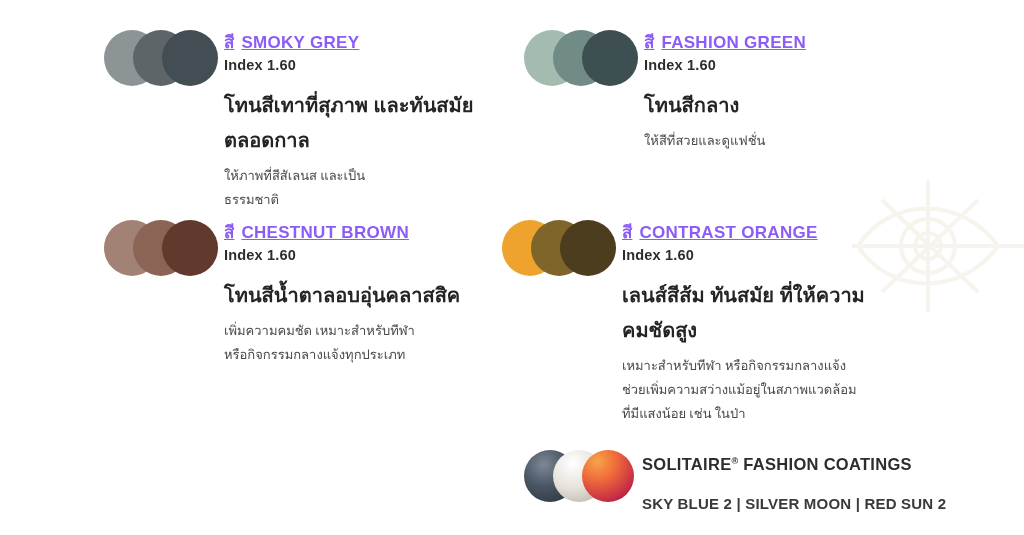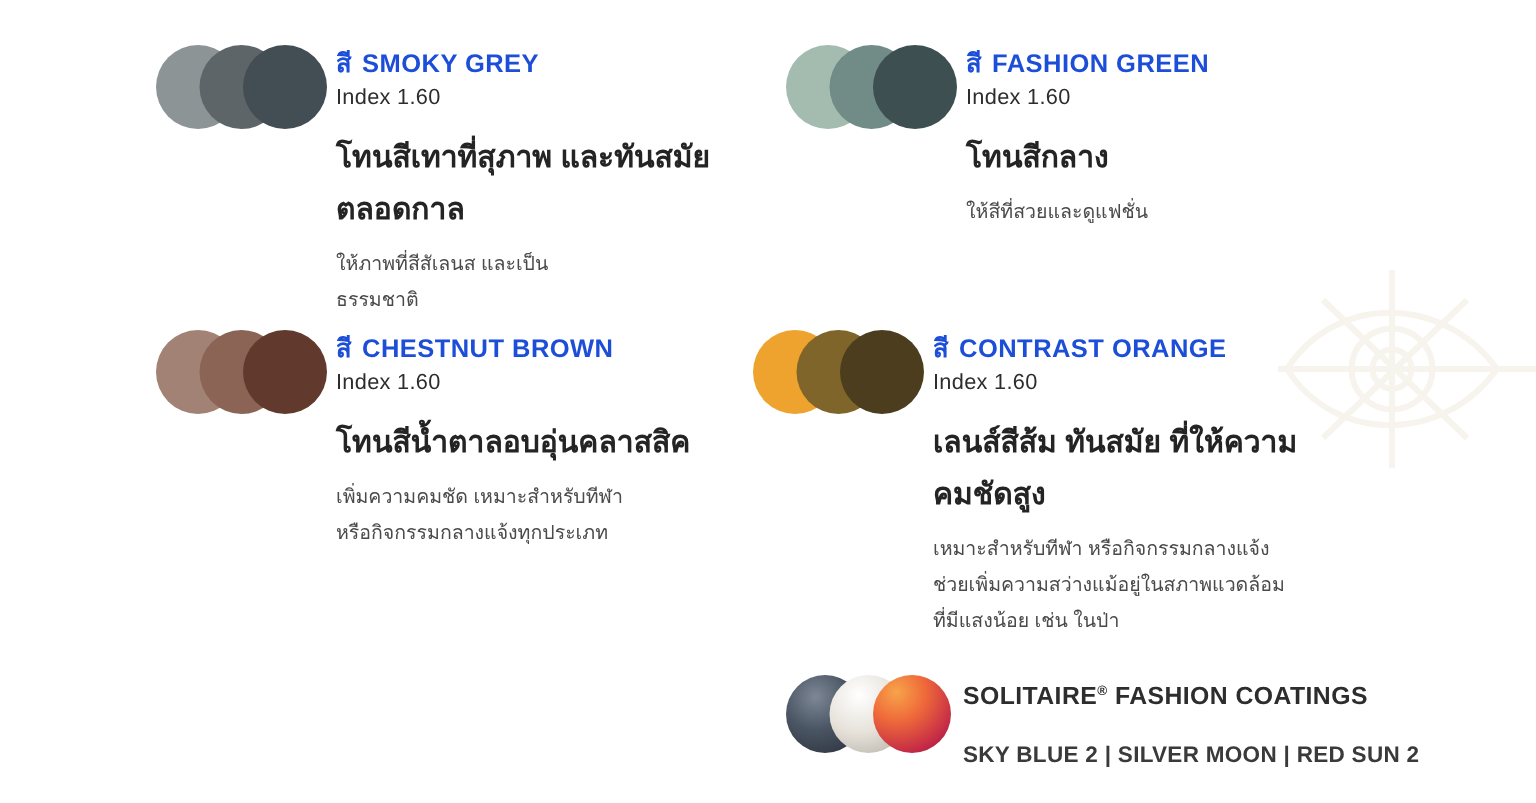--- a/index.html
+++ b/index.html
@@ -53,30 +53,31 @@
 
   .textcol {
     padding-top:2px;
   }
 
   .title {
     font-family:"Liberation Sans", sans-serif;
     font-size:17px;
     font-weight:bold;
     letter-spacing:0.3px;
-    color:#1d4ed8;
+    color:#8b5cf6;
     white-space:nowrap;
     line-height:1.25;
+    text-decoration:underline;
   }
   .title .th { font-weight:bold; letter-spacing:0; }
   .title .en { margin-left:7px; }
 
   .index {
     font-size:14.5px;
-    font-weight:normal;
+    font-weight:bold;
     color:#2d2d2d;
     margin-top:4px;
     letter-spacing:0.2px;
     line-height:1.2;
   }
 
   .headline {
     font-size:20px;
     font-weight:bold;
     color:#242424;
@@ -85,20 +86,21 @@
     white-space:nowrap;
   }
 
   .desc {
     font-size:13px;
     font-weight:normal;
     color:#4a4a4a;
     margin-top:6px;
     line-height:1.85;
     white-space:nowrap;
+    font-family:Liberation Serif, serif;
   }
   .desc .l, .headline .l { display:block; }
 
   
   #opt-smoky    { left:104px; top:30px; }
   #opt-green    { left:524px; top:30px; }
   #opt-chestnut { left:104px; top:220px; }
   #opt-orange   { left:502px; top:220px; }
 
   

